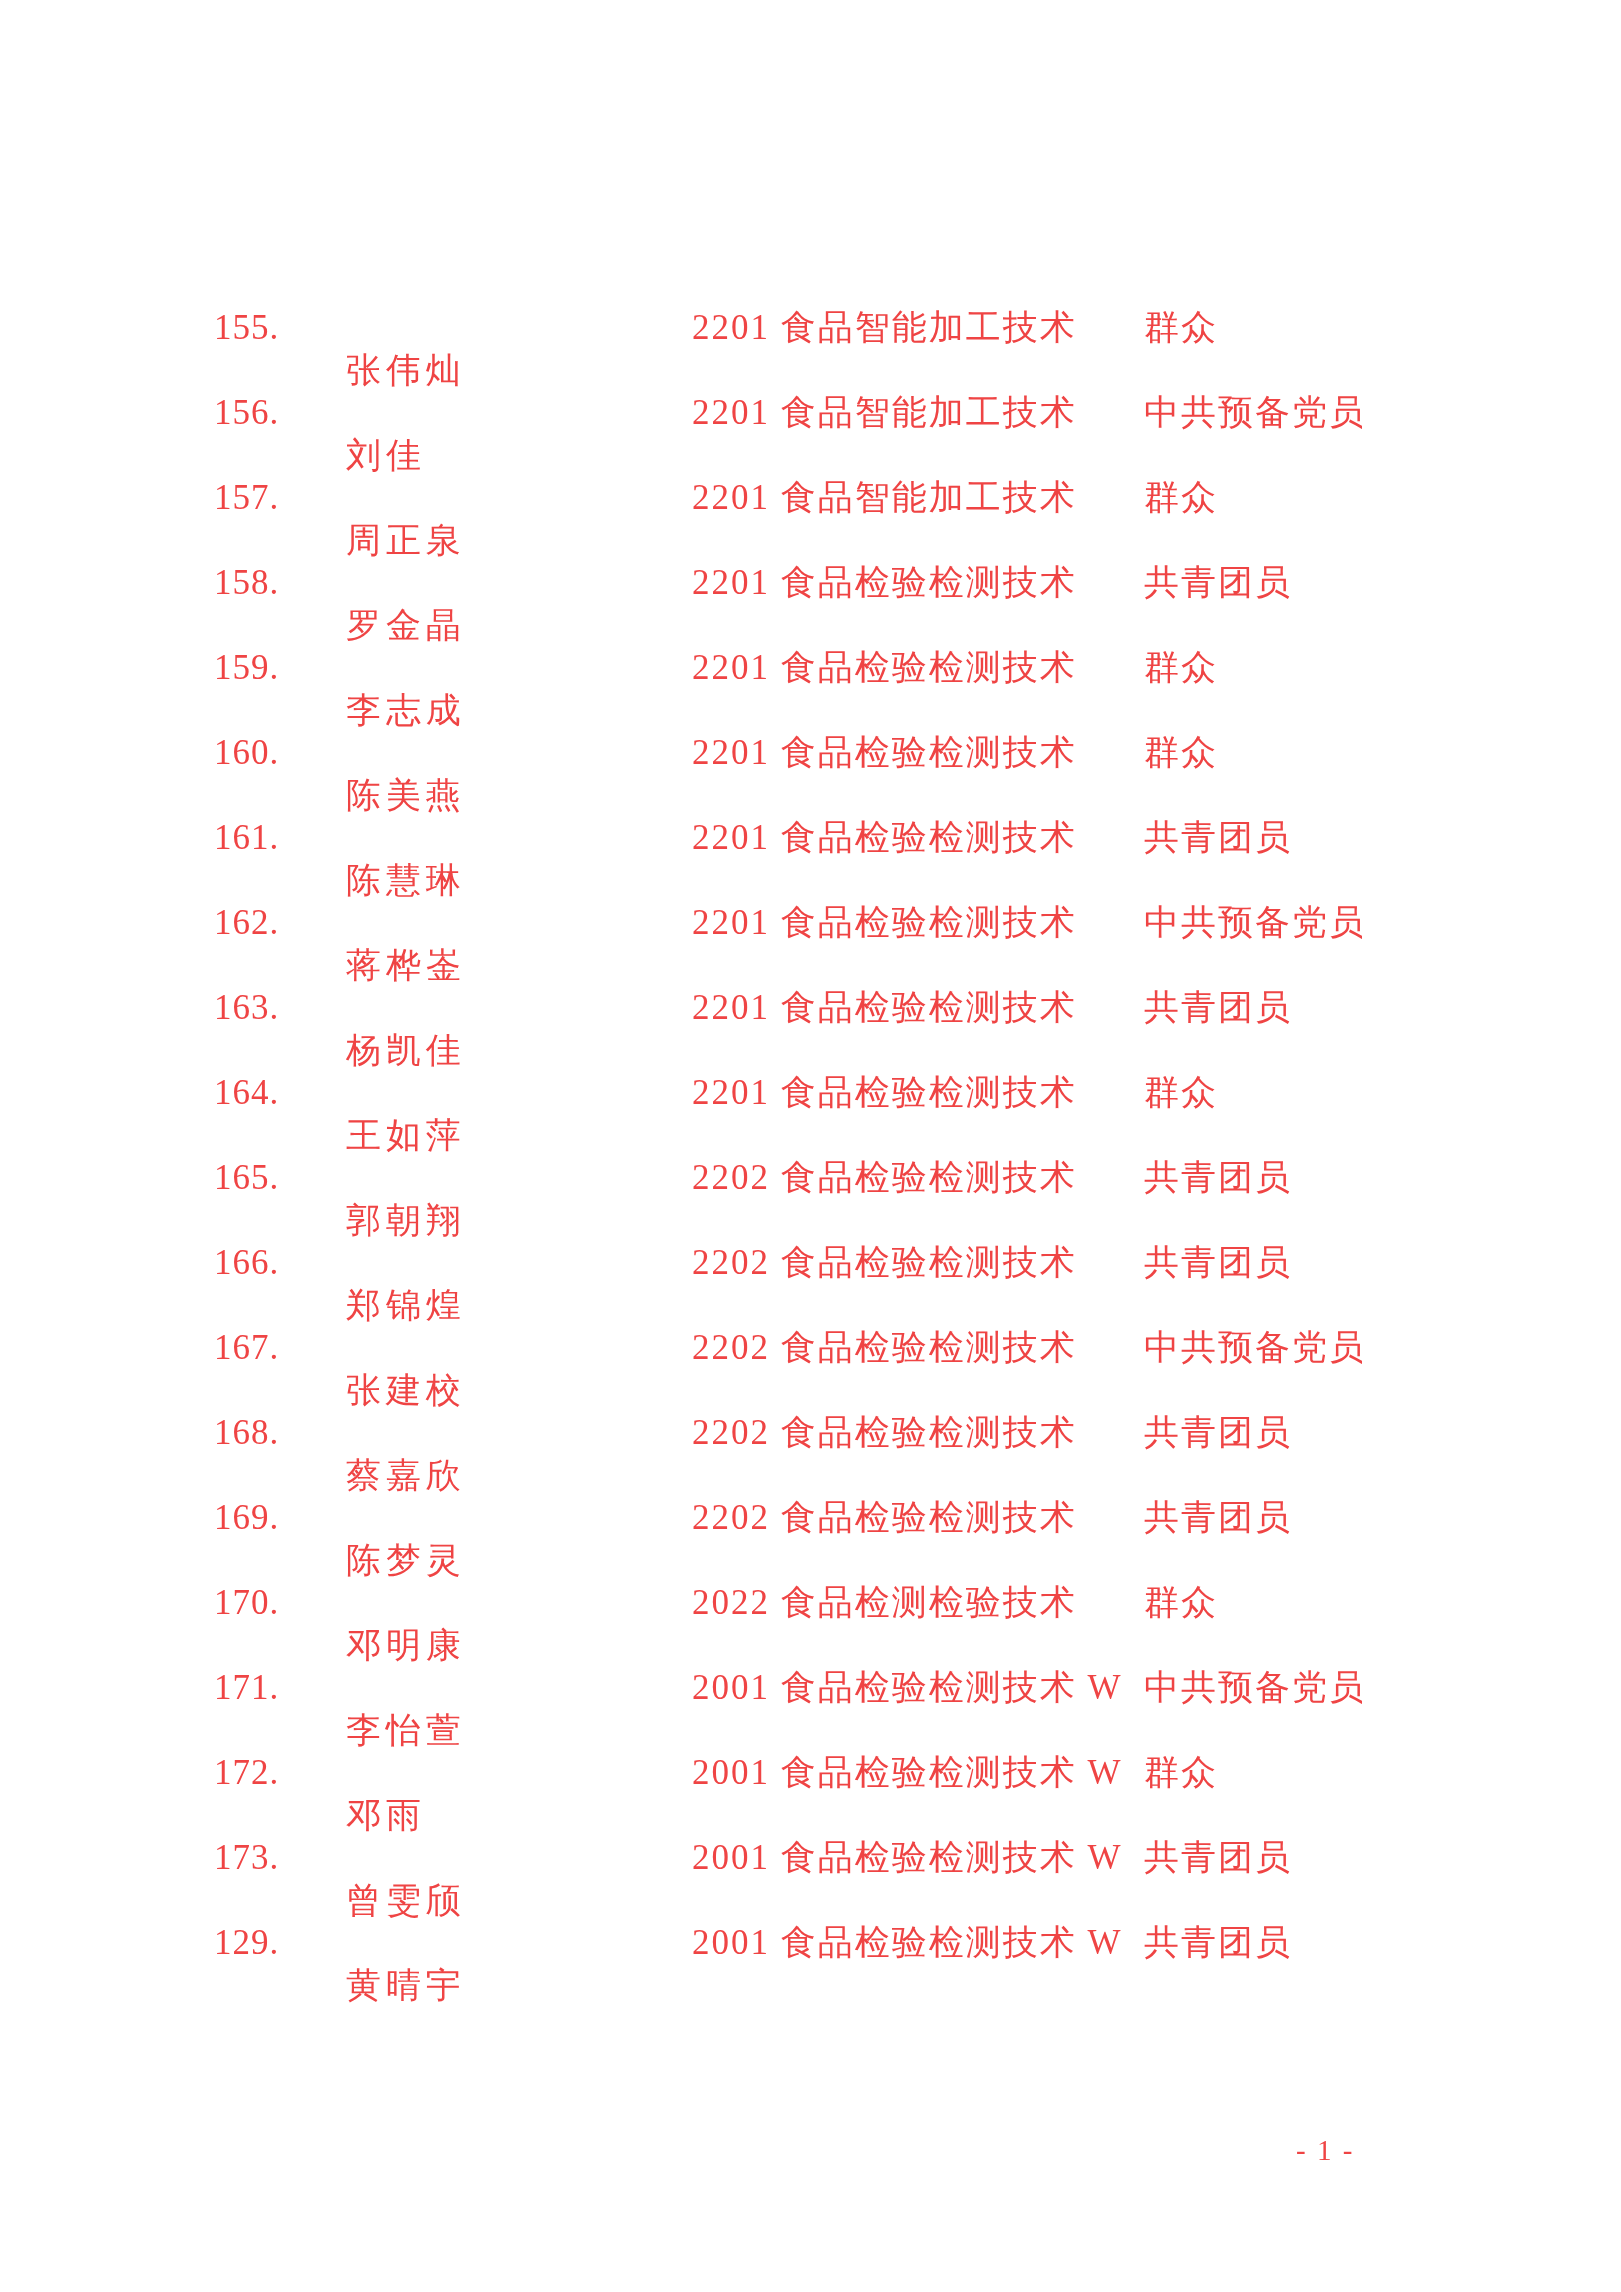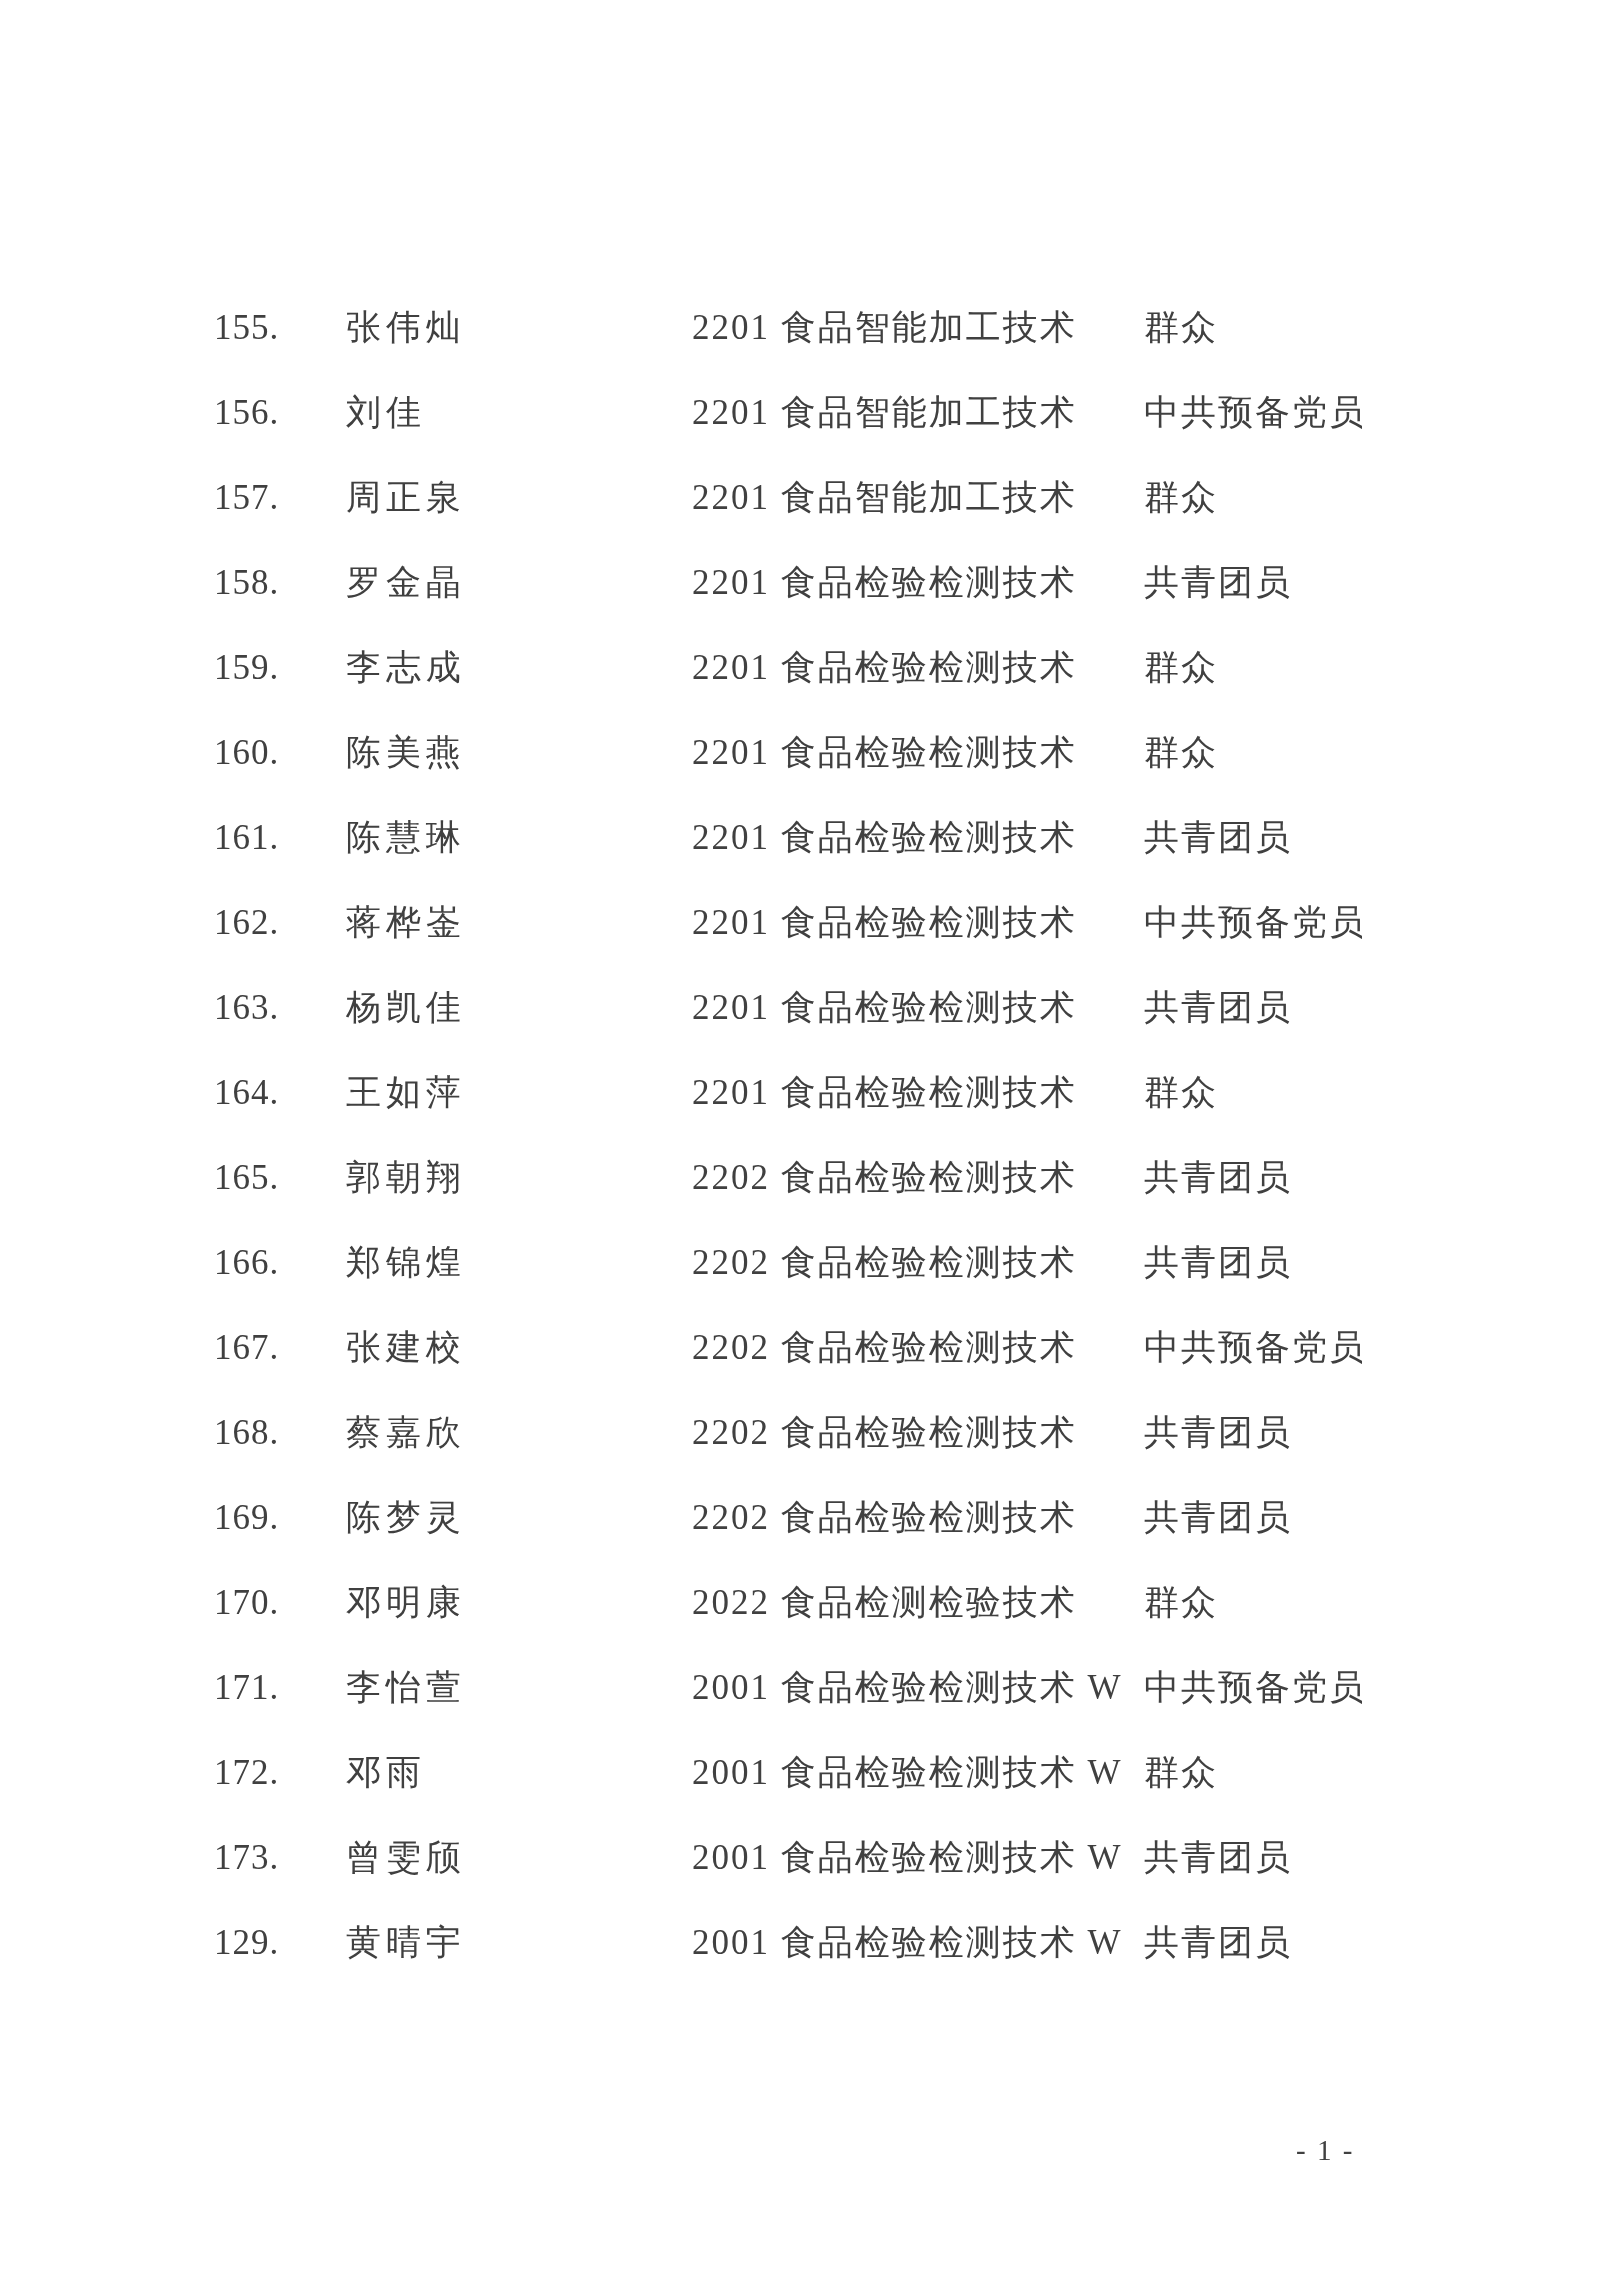--- a/index.html
+++ b/index.html
@@ -7,21 +7,21 @@
     padding: 0;
     background: #ffffff;
   }
   #page {
     position: relative;
     width: 1362px;
     height: 2293px;
     background: #ffffff;
     overflow: hidden;
     font-family: "Liberation Serif", "DejaVu Serif", serif;
-    color: #404040;
+    color: #ef4444;
   }
   #roster {
     position: absolute;
     left: 0;
     top: 309px;
     width: 1621px;
   }
   .row {
     position: relative;
     height: 85px;
@@ -33,20 +33,21 @@
     font-size: 35px;
     line-height: 37px;
   }
   .cell.no {
     left: 214px;
     letter-spacing: 1px;
   }
   .cell.name {
     left: 346px;
     letter-spacing: 4.9px;
+    margin-top: 43px;
   }
   .cell.program {
     left: 692px;
     letter-spacing: 2px;
   }
   .cell.status {
     left: 1144px;
     letter-spacing: 2px;
   }
   #page-number {

